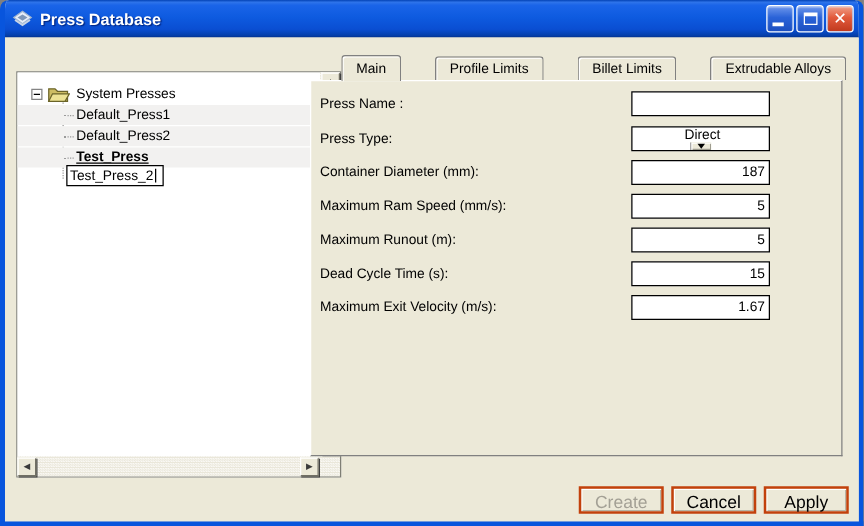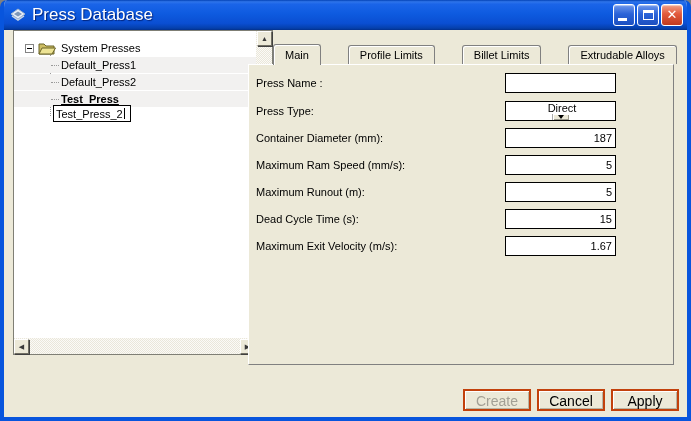--- a/index.html
+++ b/index.html
@@ -14,38 +14,38 @@
     box-shadow:inset 0 0 0 1px rgba(255,255,255,.15);
     overflow:hidden;
   }
   .titlebar {
     position:absolute; top:0; left:-4px; right:-4px; height:30px;
     background:linear-gradient(180deg,#0342B5 0%,#2E74EA 6%,#1A64E8 14%,#0E5BE0 45%,#0A4ED2 78%,#0540AC 94%,#02308C 100%);
     border-radius:7px 7px 0 0;
     display:flex; align-items:center; padding:0 6px;
   }
   .app-icon { width:18px; height:18px; margin:0 5px 0 3px; flex:0 0 auto; }
-  .title-text { color:#fff; font-weight:normal; font-size:17px; text-shadow:1px 1px 1px #00227A; }
+  .title-text { color:#fff; font-weight:bold; font-size:13px; text-shadow:1px 1px 1px #00227A; }
   .winbtns { position:absolute; right:8px; top:4px; display:flex; gap:2px; }
   .winbtn {
     width:22px; height:22px; border:1px solid #fff; border-radius:3px;
     background:linear-gradient(180deg,#6E97EC 0%,#2A63D8 45%,#1C4FC0 100%);
     position:relative; cursor:pointer;
     box-shadow:inset 0 1px 1px rgba(255,255,255,.5);
   }
   .winbtn.close { background:linear-gradient(180deg,#F0A088 0%,#E25A3C 45%,#C13A1E 100%); }
   .glyph-min { position:absolute; left:4px; bottom:4px; width:9px; height:3px; background:#fff; }
   .glyph-max { position:absolute; left:5px; top:5px; width:11px; height:10px; border:1px solid #fff; border-top:3px solid #fff; }
   .glyph-close { position:absolute; inset:0; color:#fff; font-weight:bold; font-size:13px; line-height:20px; text-align:center; }
 
   .client { position:absolute; top:30px; left:0; right:0; bottom:0; background:#ECE9D8; }
 
   
   .tree-panel {
-    position:absolute; left:9px; top:0; width:260px; height:325px;
+    position:absolute; left:9px; top:27px; width:260px; height:325px;
     border:1px solid #7F7F75; background:#fff;
   }
   .tree-content { position:absolute; left:0; top:0; right:16px; bottom:16px; background:#fff; overflow:hidden; }
   .tree-vline { position:absolute; left:36px; top:19px; height:66px; width:0; border-left:1px dotted #9a9a9a; }
   .trow { position:absolute; left:0; right:0; height:16px; display:flex; align-items:center; cursor:default; }
   .trow .stub { position:absolute; left:37px; top:8px; width:8px; border-top:1px dotted #9a9a9a; }
   .band { background:#F2F1F0; }
   .expand-box {
     width:9px; height:9px; border:1px solid #848484; background:#fff;
     margin-left:11px; margin-right:4px; position:relative; flex:0 0 auto;

